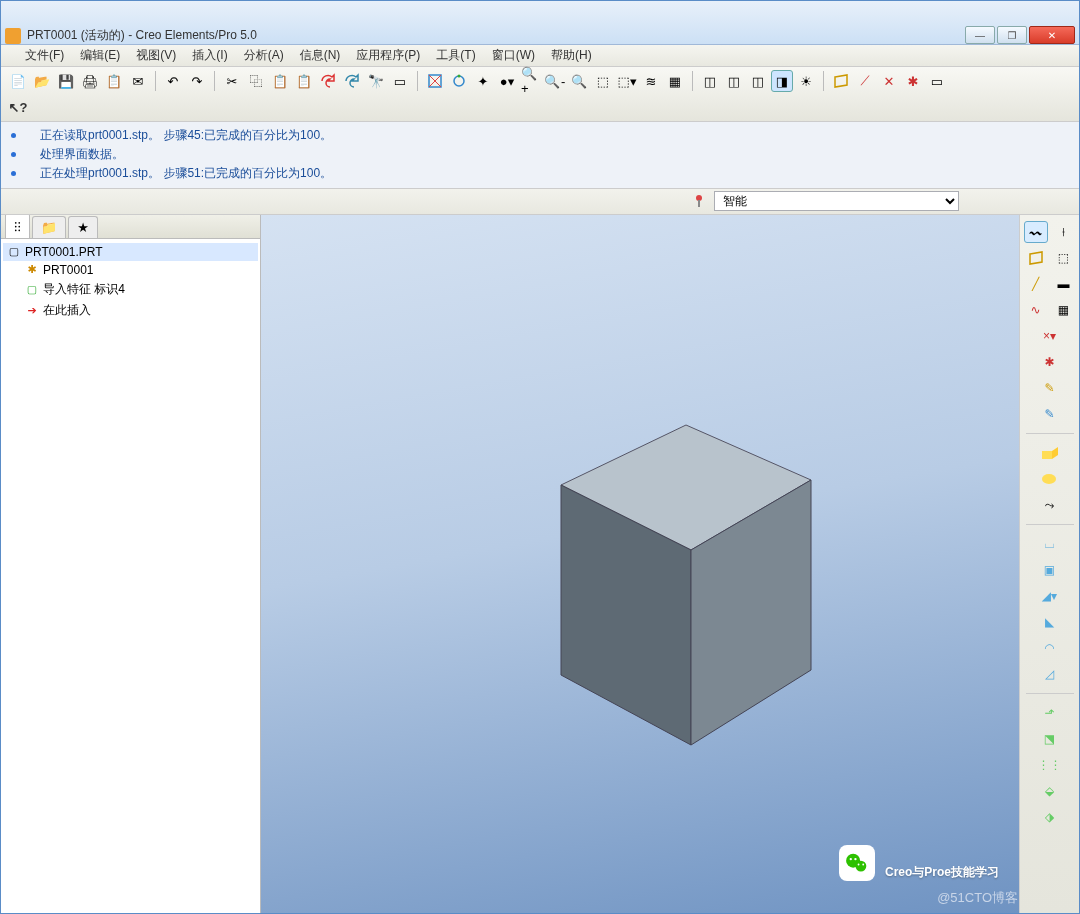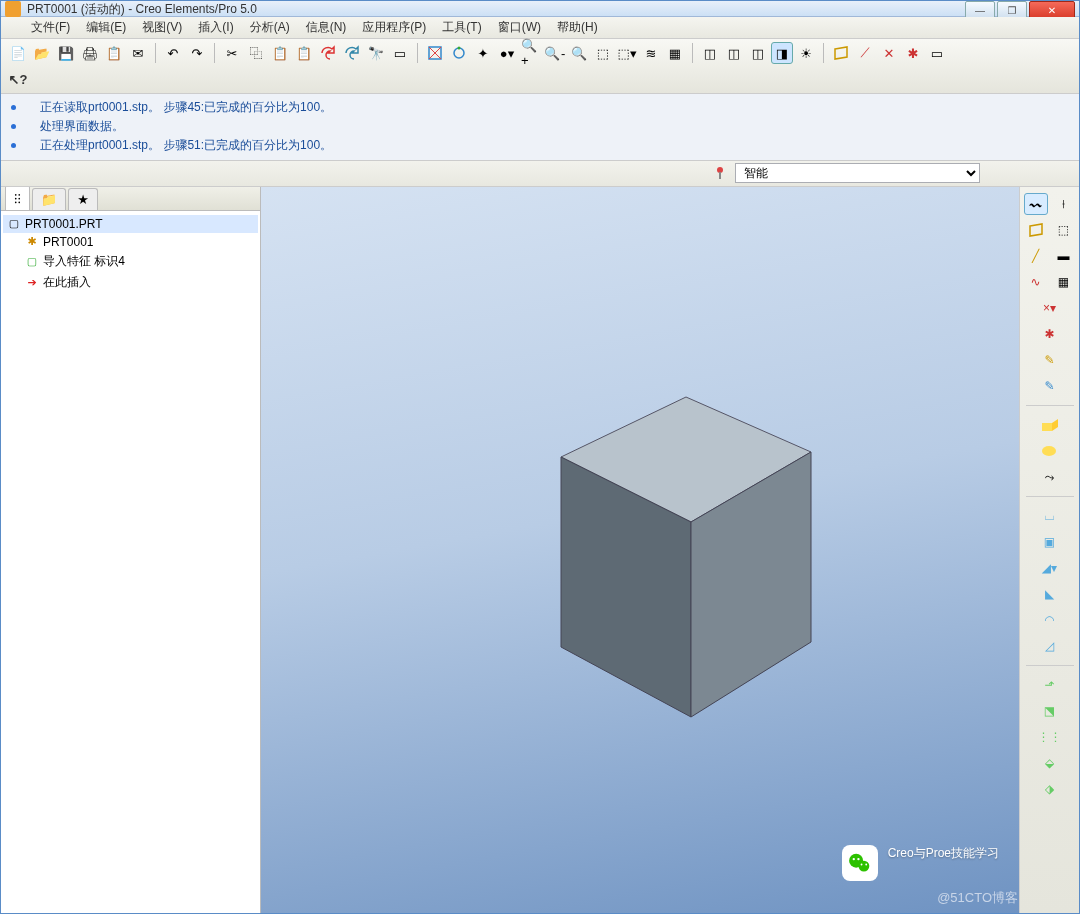--- a/index.html
+++ b/index.html
@@ -1,33 +1,33 @@
 <!DOCTYPE html>
 <html><head>
 <meta charset="utf-8">
 <style>
 *{box-sizing:border-box;margin:0;padding:0;font-family:"Microsoft YaHei","Segoe UI",Tahoma,sans-serif;font-size:12px;user-select:none}
 body{width:1080px;height:914px;overflow:hidden;background:#4a7bb5}
 .window{width:1080px;height:914px;background:#fff;border:1px solid #5a8cc7;display:flex;flex-direction:column}
-.titlebar{height:16px;background:linear-gradient(#e8f0fa,#cce0f5);display:flex;align-items:flex-start;padding:0 4px;border-bottom:1px solid #a0b8d8}
+.titlebar{height:44px;background:linear-gradient(#e8f0fa,#cce0f5);display:flex;align-items:flex-end;padding:0 4px;border-bottom:1px solid #a0b8d8}
 .titlebar .ico{width:16px;height:16px;background:#f0a030;border-radius:2px;margin-right:6px}
 .titlebar .title{flex:1;color:#333}
 .winbtns{display:flex;gap:2px}
 .winbtn{width:30px;height:18px;border:1px solid #8aa;background:linear-gradient(#f5faff,#d0e0ef);border-radius:2px;display:flex;align-items:center;justify-content:center;font-size:10px;color:#555}
 .winbtn.close{width:46px;background:linear-gradient(#f56a5a,#d93c2a);border-color:#a02818;color:#fff}
-.menubar{height:22px;background:linear-gradient(#f5f5f0,#e8e8e0);display:flex;align-items:center;padding:0 22px;border-bottom:1px solid #ccc}
+.menubar{height:22px;background:linear-gradient(#f5f5f0,#e8e8e0);display:flex;align-items:center;padding:0 16px;border-bottom:1px solid #ccc}
 .menuitem{padding:2px 8px;color:#333;cursor:default}
 .toolbar{background:linear-gradient(#f8f8f4,#e5e5dc);border-bottom:1px solid #ccc;padding:3px 6px;display:flex;align-items:center;flex-wrap:wrap;gap:2px}
 .tbtn{width:22px;height:22px;border:1px solid transparent;border-radius:3px;display:flex;align-items:center;justify-content:center;font-size:13px}
 .tsep{width:1px;height:20px;background:#bbb;margin:0 4px}
 .tbtn svg{width:16px;height:16px}
 .messages{background:#eef2f8;border-bottom:1px solid #ccc;padding:4px 10px;color:#1a4d99}
 .messages .msg{display:flex;align-items:center;gap:24px;line-height:1.6}
 .messages .bullet{width:5px;height:5px;background:#2a6fd6;border-radius:50%;flex-shrink:0}
-.selbar{height:26px;background:linear-gradient(#f2f2ec,#e8e8e0);border-bottom:1px solid #ccc;display:flex;align-items:center;padding:0 24px;gap:10px}
+.selbar{height:26px;background:linear-gradient(#f2f2ec,#e8e8e0);border-bottom:1px solid #ccc;display:flex;align-items:center;padding:0 3px;gap:10px}
 .selbar .pin{margin-left:690px;width:10px;height:14px}
 .selbar select{width:245px;height:20px;border:1px solid #abadb3;background:#fff;font-size:12px;padding:0 4px}
 .mainrow{flex:1;display:flex;overflow:hidden}
 .leftcol{width:260px;display:flex;flex-direction:column;border-right:1px solid #bbb;background:#f5f5f0}
 .tabs{height:24px;background:linear-gradient(#f0f0e8,#e0e0d5);display:flex;align-items:flex-end;padding:0 4px;gap:2px;border-bottom:1px solid #bbb}
 .tab{padding:3px 8px;border:1px solid #bbb;border-bottom:none;background:#eee;border-radius:3px 3px 0 0;font-size:13px}
 .tab.active{background:#fff}
 .panelhdr{height:24px;background:linear-gradient(#f5f9ff,#e0ecf8);border-bottom:1px solid #c0d0e5;display:flex;align-items:center;padding:0 8px;font-weight:bold;color:#2a5599}
 .panelhdr .spacer{flex:1}
 .panelhdr .hbtn{width:20px;height:18px;display:flex;align-items:center;justify-content:center;margin-left:2px}
@@ -35,21 +35,21 @@
 .treenode{display:flex;align-items:center;padding:2px 4px;gap:4px;white-space:nowrap}
 .treenode.root{background:#d8e8ff}
 .treenode .ind{display:inline-block}
 .treenode .tico{width:14px;height:14px;display:flex;align-items:center;justify-content:center;font-size:11px}
 .viewport{flex:1;position:relative;background:linear-gradient(170deg,#d5e2f2 0%,#b8cce5 45%,#6f93c2 100%)}
 .cube{position:absolute;left:270px;top:170px;width:300px;height:370px}
 .rightcol{width:60px;background:linear-gradient(#f2f2ec,#e5e5dc);border-left:1px solid #ccc;display:flex;flex-direction:column;align-items:center;padding:6px 2px;gap:4px}
 .rightcol .rbtn{width:24px;height:22px;display:flex;align-items:center;justify-content:center;border-radius:3px}
 .rightcol .rrow{display:flex;gap:4px}
 .rightcol .rsep{width:48px;height:1px;background:#ccc;margin:4px 0}
-.watermark{position:absolute;right:20px;bottom:32px;display:flex;align-items:flex-start;gap:10px;color:#fff;font-size:24px;font-weight:400;text-shadow:0 1px 2px rgba(0,0,0,.3)}
+.watermark{position:absolute;right:20px;bottom:32px;display:flex;align-items:flex-end;gap:10px;color:#fff;font-size:24px;font-weight:700;text-shadow:0 1px 2px rgba(0,0,0,.3)}
 .watermark .wx{width:36px;height:36px;background:#fff;border-radius:8px;display:flex;align-items:center;justify-content:center}
 .watermark2{position:absolute;right:1px;bottom:6px;color:#c8d5e8;font-size:13px}
 </style>
 </head>
 <body>
 
 <div class="window">
 
   <div class="titlebar">
     <div class="ico"></div>

